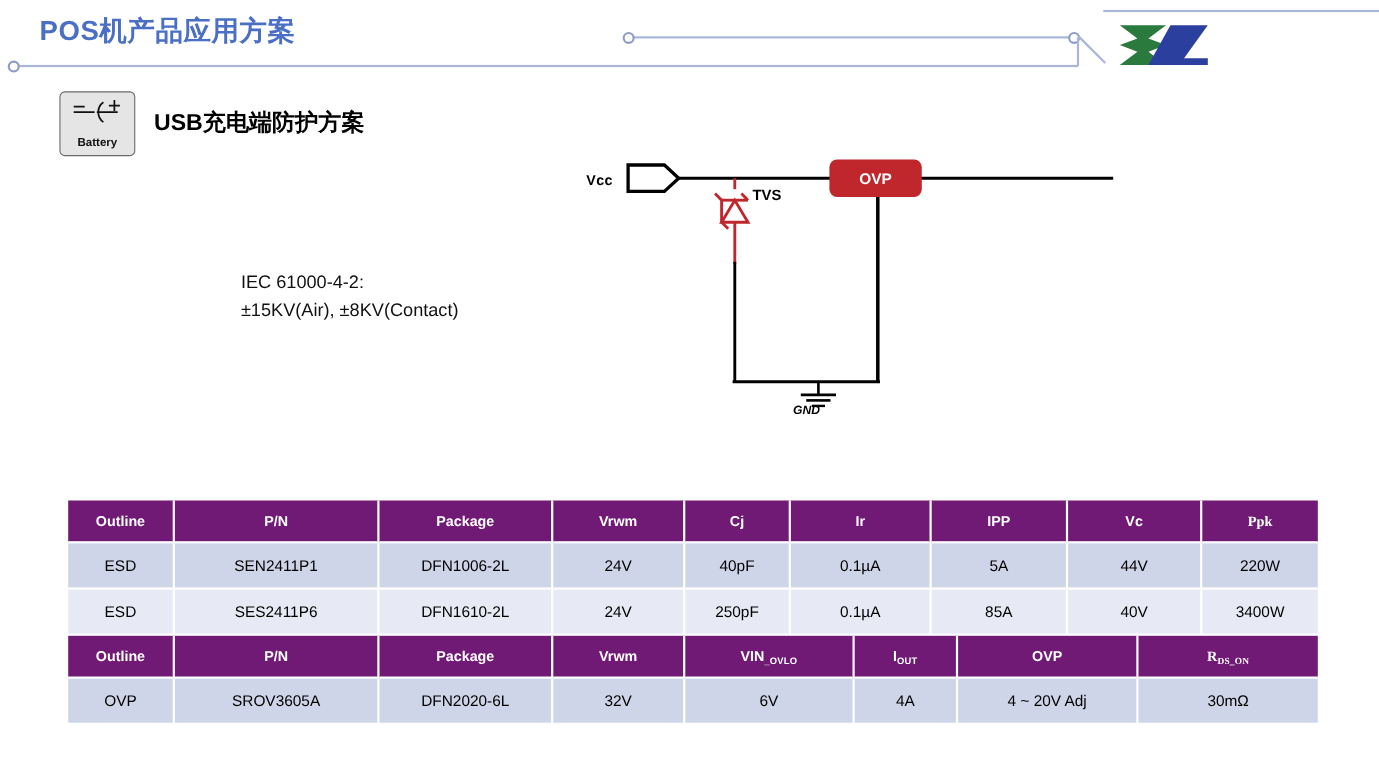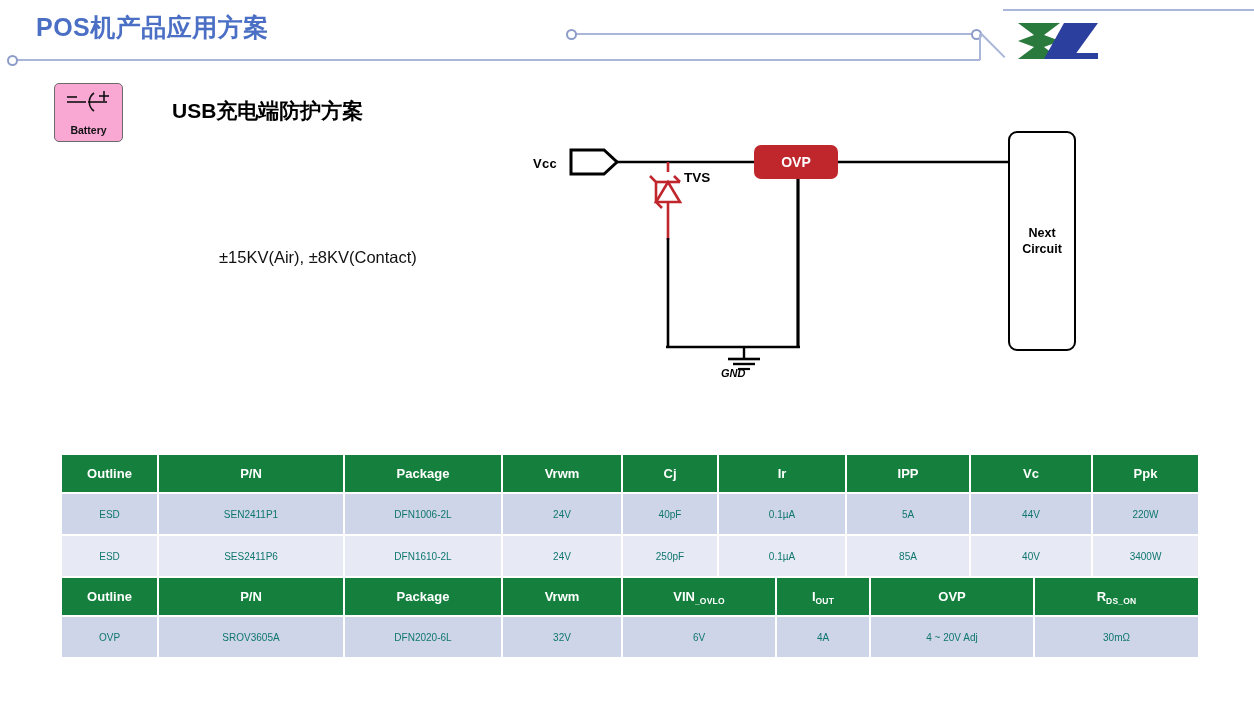--- a/index.html
+++ b/index.html
@@ -33,34 +33,34 @@
     font-family:"DejaVu Sans","Liberation Sans",sans-serif;
   }
   .logo-en{
     font-size:11.5px;color:#3a3a3a;letter-spacing:2.6px;
     line-height:14px;white-space:nowrap;
   }
 
   
   #battery-badge{
     position:absolute;left:54px;top:83px;width:67px;height:57px;
-    border:1px solid #6a6a6a;border-radius:5px;background:#f9a8d4;
+    border:1px solid #6a6a6a;border-radius:5px;background:#e5e5e5;
   }
   #battery-label{
     position:absolute;left:0;right:0;bottom:5px;text-align:center;
     font-size:10.5px;font-weight:bold;color:#111;
   }
 
   
   #section-title{
     position:absolute;left:140px;top:97px;
     font-size:21px;font-weight:bold;color:#000;white-space:nowrap;
     font-family:"DejaVu Serif","Liberation Serif",serif;
   }
-  #section-title .lat{font-family:"Liberation Sans","DejaVu Sans",sans-serif;margin-left:32px;}
+  #section-title .lat{font-family:"Liberation Sans","DejaVu Sans",sans-serif;}
 
   
   #spec-note{
     position:absolute;left:219px;top:245px;
     font-size:16.5px;color:#111;line-height:25px;white-space:nowrap;
   }
 
   
   #circuit{position:absolute;left:500px;top:120px;width:620px;height:290px;}
   #circuit svg{display:block;}
@@ -84,27 +84,27 @@
   #next-circuit span{
     text-align:center;font-size:12.5px;font-weight:bold;color:#000;
     line-height:16px;
   }
 
   
   .tbl{position:absolute;border-collapse:collapse;table-layout:fixed;}
   #table-esd{left:62px;top:455px;width:1136px;}
   #table-ovp{left:62px;top:578px;width:1136px;}
   .tbl th{
-    background:#15803d;color:#fff;font-size:13px;font-weight:bold;
+    background:#701a75;color:#fff;font-size:13px;font-weight:bold;
     height:37px;text-align:center;border:none;
     border-right:2px solid #ffffff;padding:0;
   }
-  .tbl th:last-child{border-right:none;}
+  .tbl th:last-child{border-right:none;font-family:Liberation Serif, serif;}
   .tbl td{
-    font-size:10px;color:#0f766e;height:40px;text-align:center;
+    font-size:14px;color:#000000;height:40px;text-align:center;
     border:none;border-right:2px solid #ffffff;padding:0;
   }
   .tbl td:last-child{border-right:none;}
   .tbl tbody tr.r-a td{background:#ced5e9;}
   .tbl tbody tr.r-b td{background:#e7eaf5;}
   .tbl tbody tr{border-top:2px solid #ffffff;}
   sub{font-size:8.5px;vertical-align:baseline;position:relative;top:3px;letter-spacing:.2px;}
 </style>
 </head>
 <body>
@@ -149,20 +149,21 @@
     <line x1="49" y1="7" x2="49" y2="17" stroke="#111" stroke-width="1.6"></line>
   </svg>
   <div id="battery-label">Battery</div>
 </div>
 
 <div id="section-title">
   <span class="lat">USB</span><span>充电端防护方案</span>
 </div>
 
 <div id="spec-note">
+  <div>IEC 61000-4-2:</div>
   <div>±15KV(Air), ±8KV(Contact)</div>
 </div>
 
 <div id="circuit">
 
   <svg width="620" height="290" viewBox="0 0 620 290">
 
     <path d="M71 30 H104 L117 42 L104 54 H71 Z" fill="#ffffff" stroke="#000" stroke-width="3"></path>
 
     <line x1="117" y1="42" x2="256" y2="42" stroke="#000" stroke-width="2.6"></line>
@@ -192,23 +193,20 @@
   </svg>
 
   <span class="cir-text" id="lbl-vcc">Vcc</span>
   <span class="cir-text" id="lbl-tvs">TVS</span>
   <span class="cir-text" id="lbl-gnd">GND</span>
 
   <div id="ovp-block">
     <span>OVP</span>
   </div>
 
-  <div id="next-circuit">
-    <span><span>Next</span><br><span>Circuit</span></span>
-  </div>
 
 </div>
 
 <table class="tbl" id="table-esd">
   <colgroup>
     <col style="width:96px">
       <col style="width:186px">
       <col style="width:158px">
     <col style="width:120px">
       <col style="width:96px">

